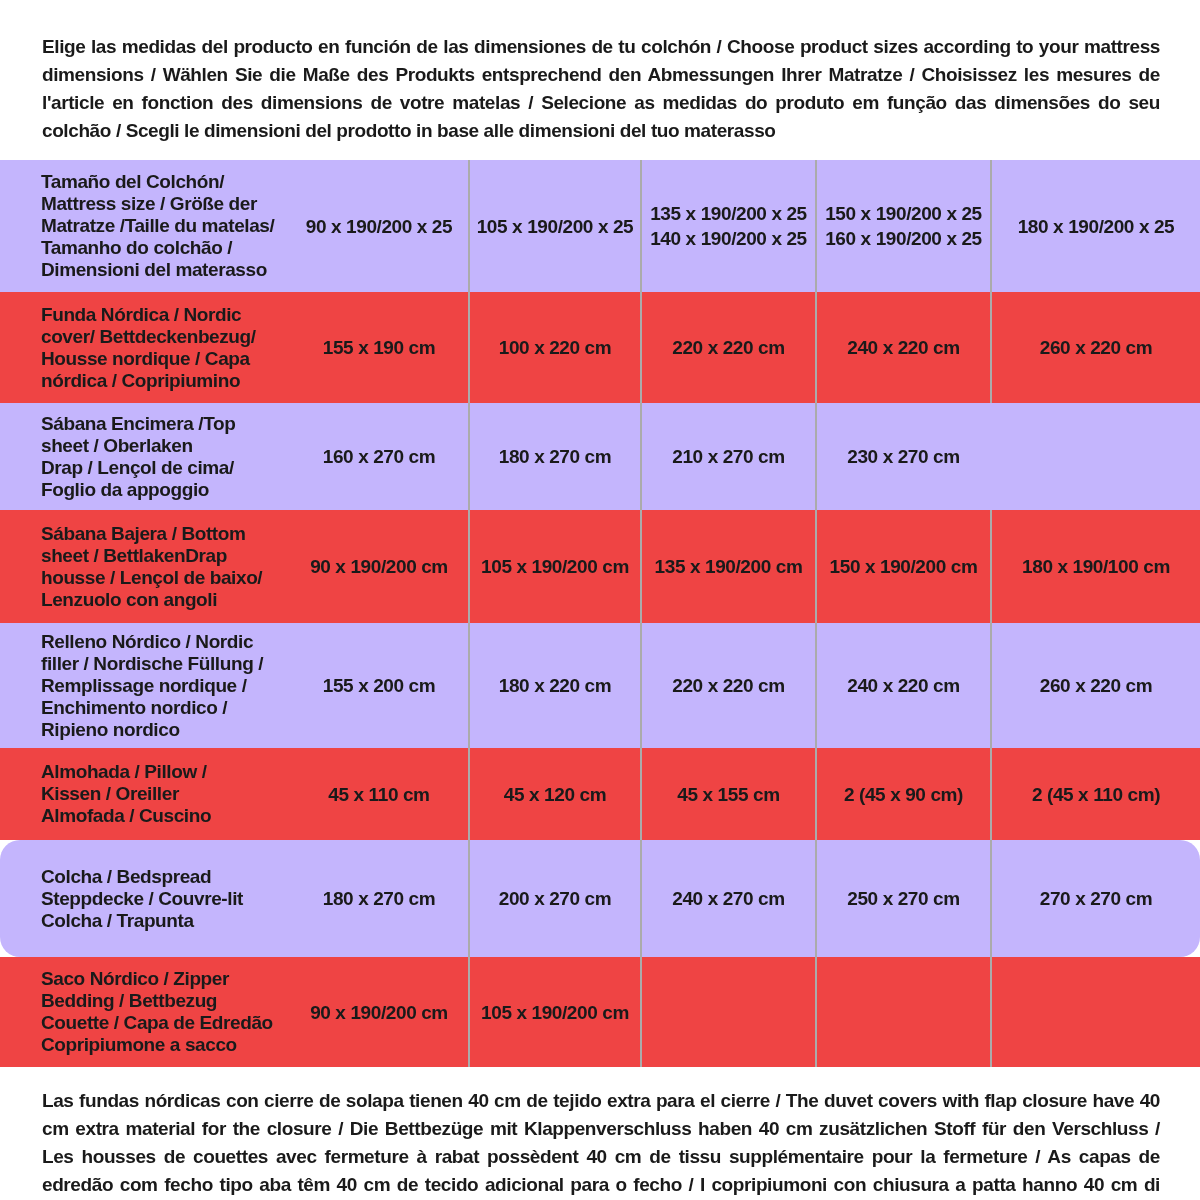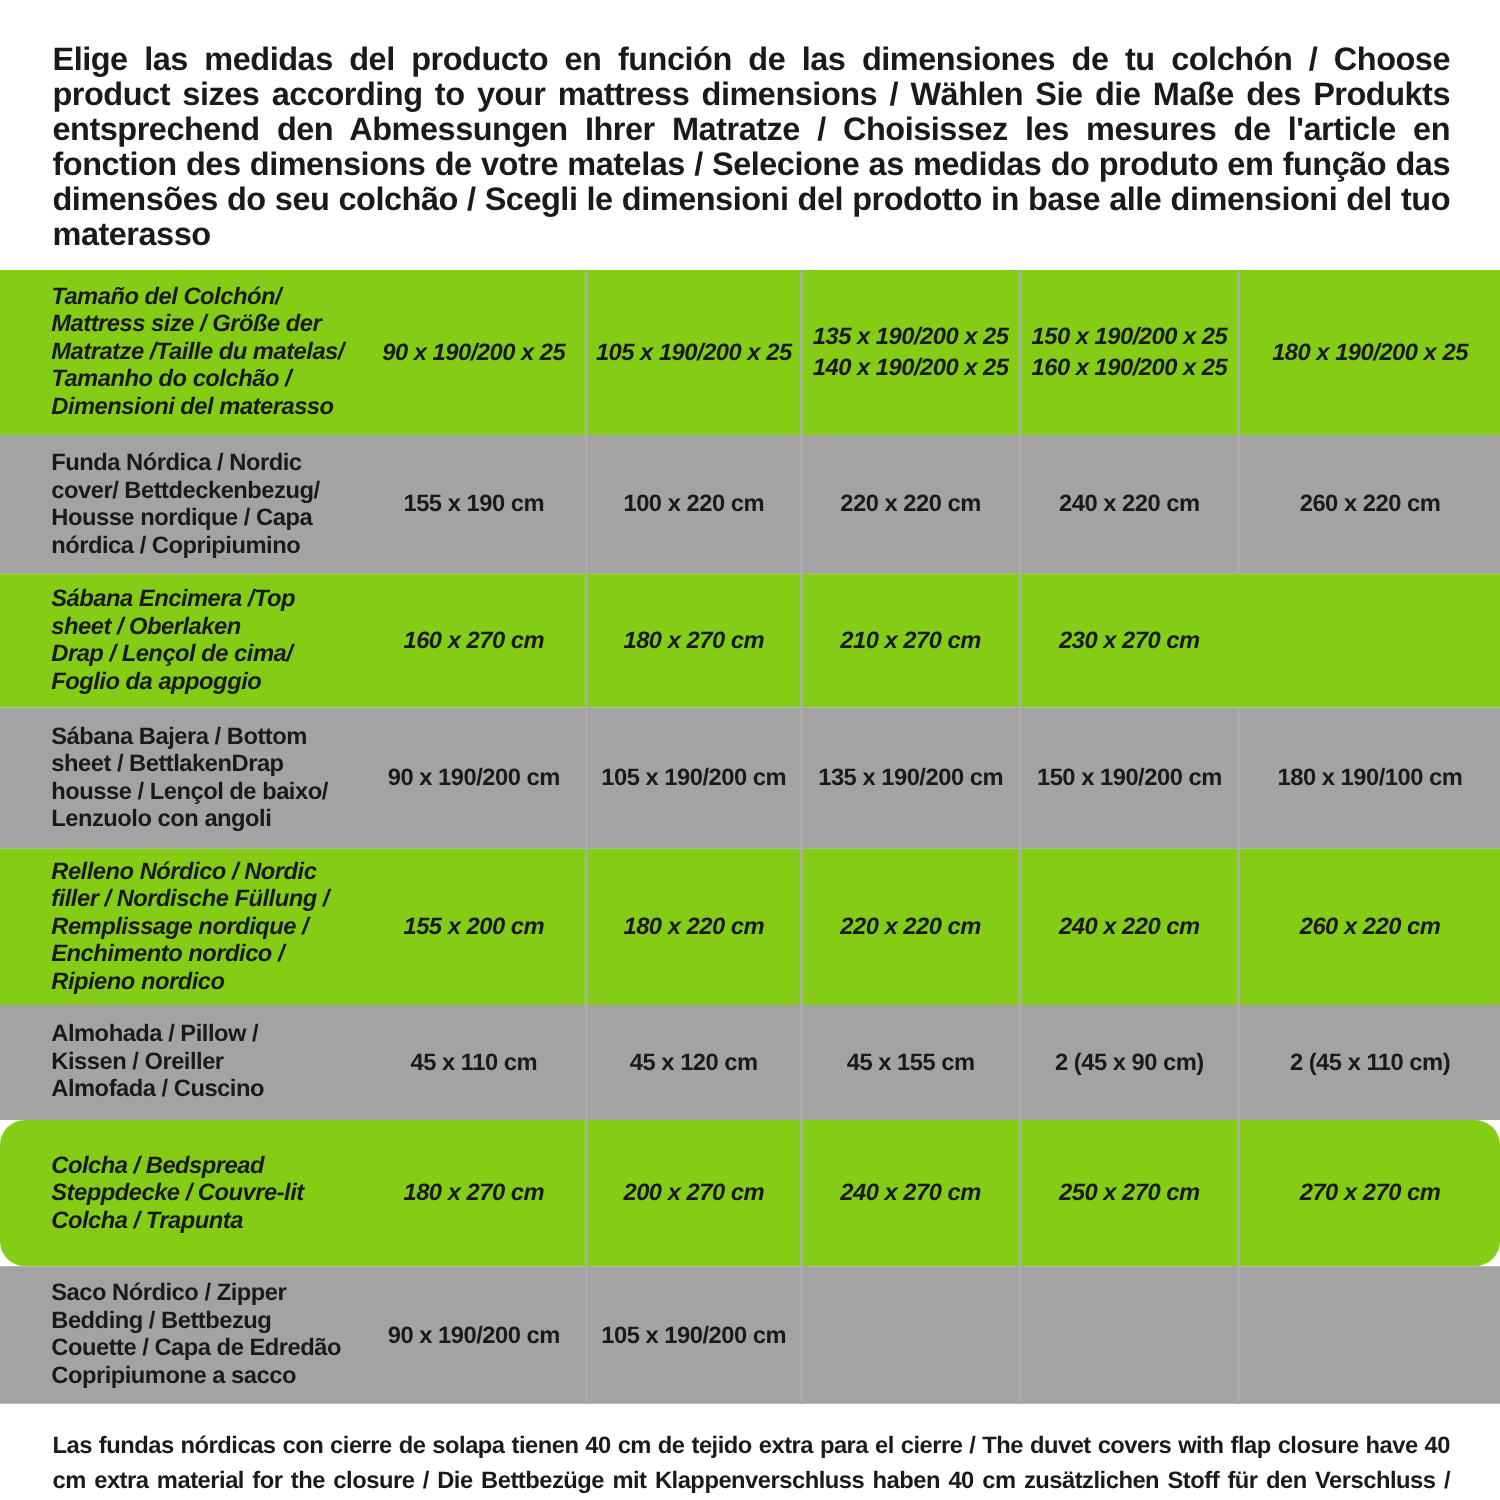--- a/index.html
+++ b/index.html
@@ -6,33 +6,33 @@
   body{
     width:1200px;height:1200px;background:#ffffff;
     font-family:"Liberation Sans","DejaVu Sans",sans-serif;
     font-weight:700;color:#1a1a1a;
     -webkit-font-smoothing:antialiased;
   }
   .page{width:1200px;height:1200px;overflow:hidden;position:relative;}
 
   .intro{
     margin:33px 40px 0 42px;
-    font-size:26px;line-height:28px;
+    font-size:19px;line-height:28px;
     letter-spacing:-0.4px;
     text-align:justify;
   }
 
   .size-table{margin-top:15px;width:1200px;}
   .row{
     display:grid;
     grid-template-columns:290px 178px 172px 175px 175px 210px;
     width:1200px;
   }
-  .row-gray{background:#84cc16;font-style:italic;}
-  .row-white{background:#a3a3a3;}
+  .row-gray{background:#c4b5fd;}
+  .row-white{background:#ef4444;}
   .cell{
     display:flex;align-items:center;
     font-size:19px;letter-spacing:-0.4px;
   }
   .label-cell{
     padding-left:41px;
     line-height:22px;
     white-space:pre-line;
     text-align:left;
   }

